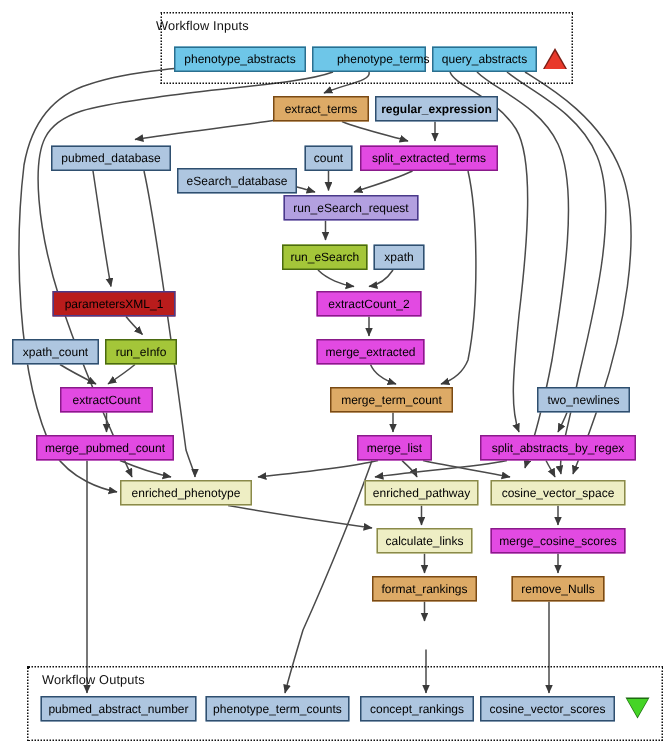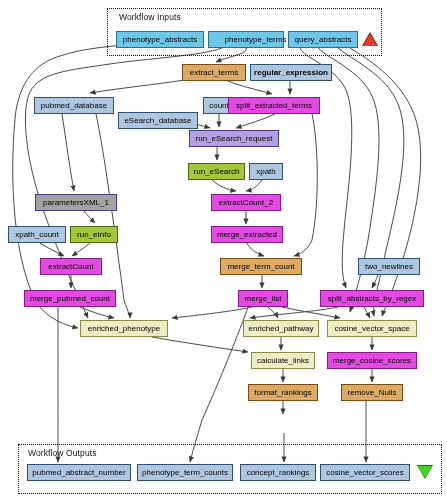--- a/index.html
+++ b/index.html
@@ -142,21 +142,21 @@
       <path d="M372,337 L372,350"></path>
       <path d="M283,369 L283,382"></path>
       <path d="M372,369 L372,382"></path>
       <path d="M283,401 L283,414"></path>
       <path d="M284,433 C284,446 284,456 284,462"></path>
       <path d="M366,401 C366,430 366,452 366,462"></path>
     </g>
   </svg>
 
   <div class="group-box" style="left:107px; top:8px; width:275px; height:48px;"></div>
-  <div class="group-label" style="left:119px; top:12px;">Workflow Inputs</div>
+  <div class="group-label" style="left:104px; top:12px;">Workflow Inputs</div>
 
   <div class="group-box" style="left:18px; top:444px; width:424px; height:50px;"></div>
   <div class="group-label" style="left:28px; top:448px;">Workflow Outputs</div>
 
   <div class="node" style="left:116px; top:31px; width:88px; height:17px; background:#6ec6e8; border-color:#2a6f8f;">
     <span>phenotype_abstracts</span>
   </div>
   <div class="node" style="left:208px; top:31px; width:76px; height:17px; background:#6ec6e8; border-color:#2a6f8f;padding-left:19px;">
     <span>phenotype_terms</span>
   </div>
@@ -176,36 +176,36 @@
 
   <div class="node" style="left:34px; top:97px; width:80px; height:17px; background:#aec6e0; border-color:#2f4f6f;">
     <span>pubmed_database</span>
   </div>
   <div class="node" style="left:118px; top:97px; width:80px; height:17px; background:#aec6e0; border-color:#2f4f6f;margin-top:15px;">
     <span>eSearch_database</span>
   </div>
   <div class="node" style="left:203px; top:97px; width:32px; height:17px; background:#aec6e0; border-color:#2f4f6f;">
     <span>count</span>
   </div>
-  <div class="node" style="left:228px; top:97px; width:92px; height:17px; background:#e24ae2; border-color:#8a1a8a;">
+  <div class="node" style="left:240px; top:97px; width:92px; height:17px; background:#e24ae2; border-color:#8a1a8a;">
     <span>split_extracted_terms</span>
   </div>
 
   <div class="node" style="left:172px; top:130px; width:90px; height:17px; background:#b3a0e0; border-color:#4a3a8a;margin-left:17px;">
     <span>run_eSearch_request</span>
   </div>
 
   <div class="node" style="left:188px; top:163px; width:57px; height:17px; background:#a4c639; border-color:#4a6a10;">
     <span>run_eSearch</span>
   </div>
   <div class="node" style="left:249px; top:163px; width:34px; height:17px; background:#aec6e0; border-color:#2f4f6f;">
     <span>xpath</span>
   </div>
 
-  <div class="node" style="left:35px; top:194px; width:82px; height:17px; background:#a3a3a3; border-color:#4a3a8a;">
+  <div class="node" style="left:35px; top:194px; width:82px; height:17px; background:#b91c1c; border-color:#4a3a8a;">
     <span>parametersXML_1</span>
   </div>
   <div class="node" style="left:211px; top:194px; width:70px; height:17px; background:#e24ae2; border-color:#8a1a8a;">
     <span>extractCount_2</span>
   </div>
 
   <div class="node" style="left:8px; top:226px; width:58px; height:17px; background:#aec6e0; border-color:#2f4f6f;">
     <span>xpath_count</span>
   </div>
   <div class="node" style="left:70px; top:226px; width:48px; height:17px; background:#a4c639; border-color:#4a6a10;">

